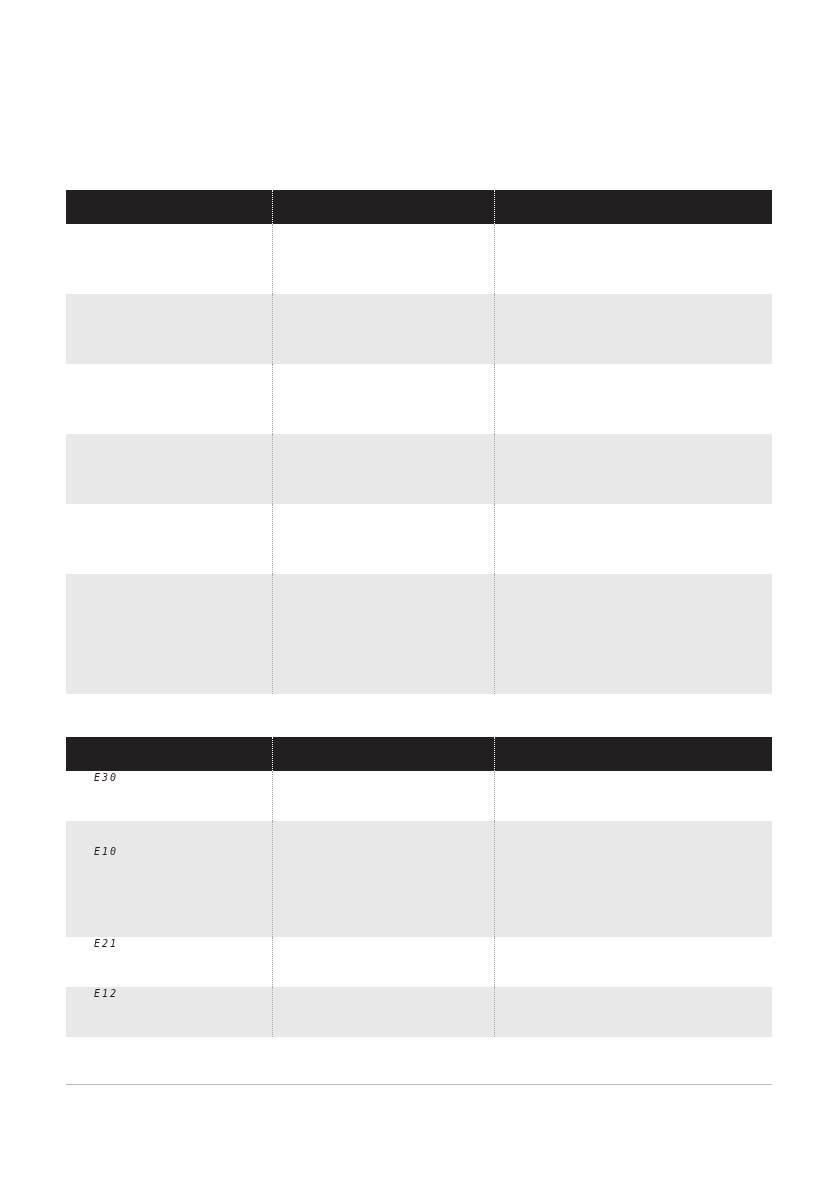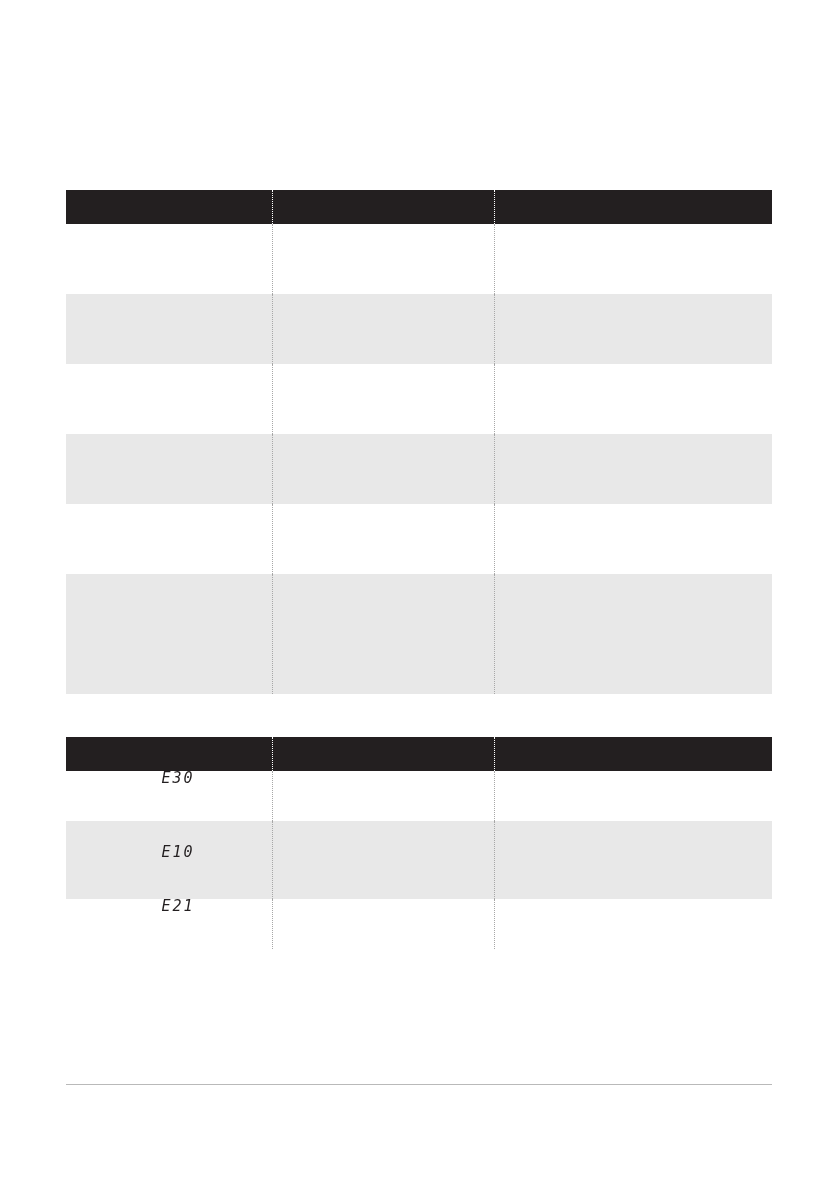--- a/index.html
+++ b/index.html
@@ -60,25 +60,24 @@
     top: 0;
     bottom: 0;
     width: 0;
     border-left: 1px dotted #ffffff;
   }
 
   .doc-table tbody td {
     padding: 0 10px;
     border: 0;
     vertical-align: top;
-    font-size: 15px;
+    font-size: 10px;
     line-height: 14px;
     position: relative;
     background: #ffffff;
-    text-align: center;
   }
   .doc-table tbody tr.alt td {
     background: #e8e8e8;
   }
   
   .doc-table tbody td + td::before {
     content: "";
     position: absolute;
     left: 0;
     top: 0;
@@ -88,21 +87,21 @@
   }
 
   
   #table-one { top: 190px; }
   #table-one tbody tr { height: 70px; }
   #table-one tbody tr.tall { height: 120px; }
 
   
   #table-two { top: 737px; }
   #table-two tbody tr { height: 50px; }
-  #table-two tbody tr.r2 { height: 78px; }
+  #table-two tbody tr.r2 { height: 116px; }
 
   
   .code-cell {
     font-family: "DejaVu Sans Mono", monospace;
     font-size: 26px;
     font-style: italic;
     letter-spacing: 2px;
     color: #231f20;
     padding-left: 28px !important;
     line-height: 50px;
@@ -206,18 +205,23 @@
       <tr class="alt r2">
         <td class="code-cell">E10</td>
         <td></td>
         <td></td>
       </tr>
       <tr>
         <td class="code-cell">E21</td>
         <td></td>
         <td></td>
       </tr>
+      <tr class="alt">
+        <td class="code-cell">E12</td>
+        <td></td>
+        <td></td>
+      </tr>
     </tbody>
   </table>
 
   <div class="bottom-rule"></div>
 
 </div>
 
 </body></html>

